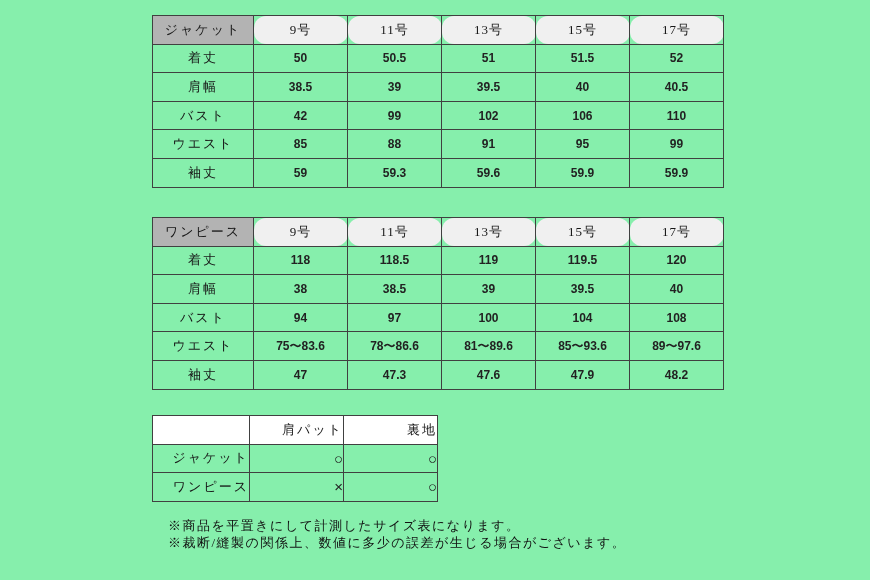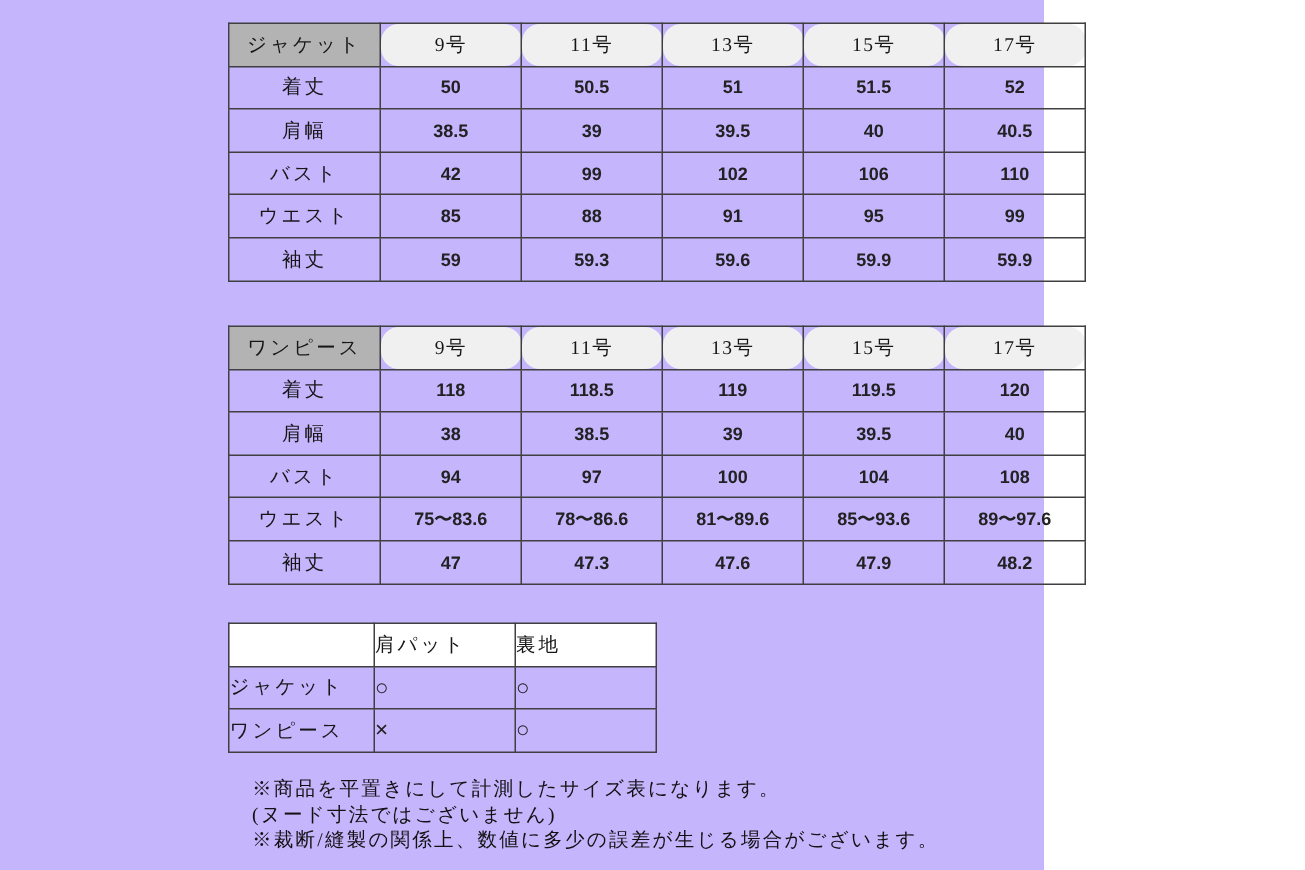--- a/index.html
+++ b/index.html
@@ -4,21 +4,21 @@
 <style>
   * { box-sizing: border-box; }
   html, body { margin: 0; padding: 0; }
   body {
     width: 870px; height: 580px;
     background: #ffffff;
     overflow: hidden;
     font-family: "Liberation Serif", "DejaVu Serif", serif;
     color: #161616;
   }
-  .canvas { position: relative; width: 696px; height: 580px; background: #c4b5fd; }
+  .canvas { position: relative; width: 870px; height: 580px; background: #86efac; }
 
   table { border-collapse: collapse; table-layout: fixed; }
 
   .size-table { position: absolute; left: 152px; width: 571px; }
   .size-table.jacket { top: 15px; }
   .size-table.dress  { top: 217px; }
   .size-table th, .size-table td {
     border: 1px solid #404040;
     height: 28.6px;
     padding: 0;
@@ -41,21 +41,21 @@
   .value-cell {
     font-family: "Liberation Sans", "DejaVu Sans", sans-serif;
     font-size: 12px; font-weight: 700; color: #222222;
   }
 
   .spec-table { position: absolute; left: 152px; top: 415px; width: 285px; }
   .spec-table th, .spec-table td {
     border: 1px solid #404040;
     height: 28.6px;
     padding: 0;
-    text-align: left;
+    text-align: right;
     vertical-align: middle;
   }
   col.c-spec-label { width: 97px; }
   col.c-spec       { width: 94px; }
   .spec-head  { background: #ffffff; font-size: 13px; font-weight: normal; letter-spacing: 2px; }
   .spec-label { font-size: 13px; letter-spacing: 2px; }
   .spec-mark  {
     font-family: "Liberation Sans", "DejaVu Sans", sans-serif;
     font-size: 15px; color: #222222;
   }
@@ -213,17 +213,16 @@
     <tr>
       <td class="spec-label">ワンピース</td>
       <td class="spec-mark">×</td>
       <td class="spec-mark">○</td>
     </tr>
   </tbody>
     </table>
 
   <div class="notes">
     <div>※商品を平置きにして計測したサイズ表になります。</div>
-    <div>(ヌード寸法ではございません)</div>
     <div>※裁断/縫製の関係上、数値に多少の誤差が生じる場合がございます。</div>
   </div>
 
 </div>
 
 </body></html>

